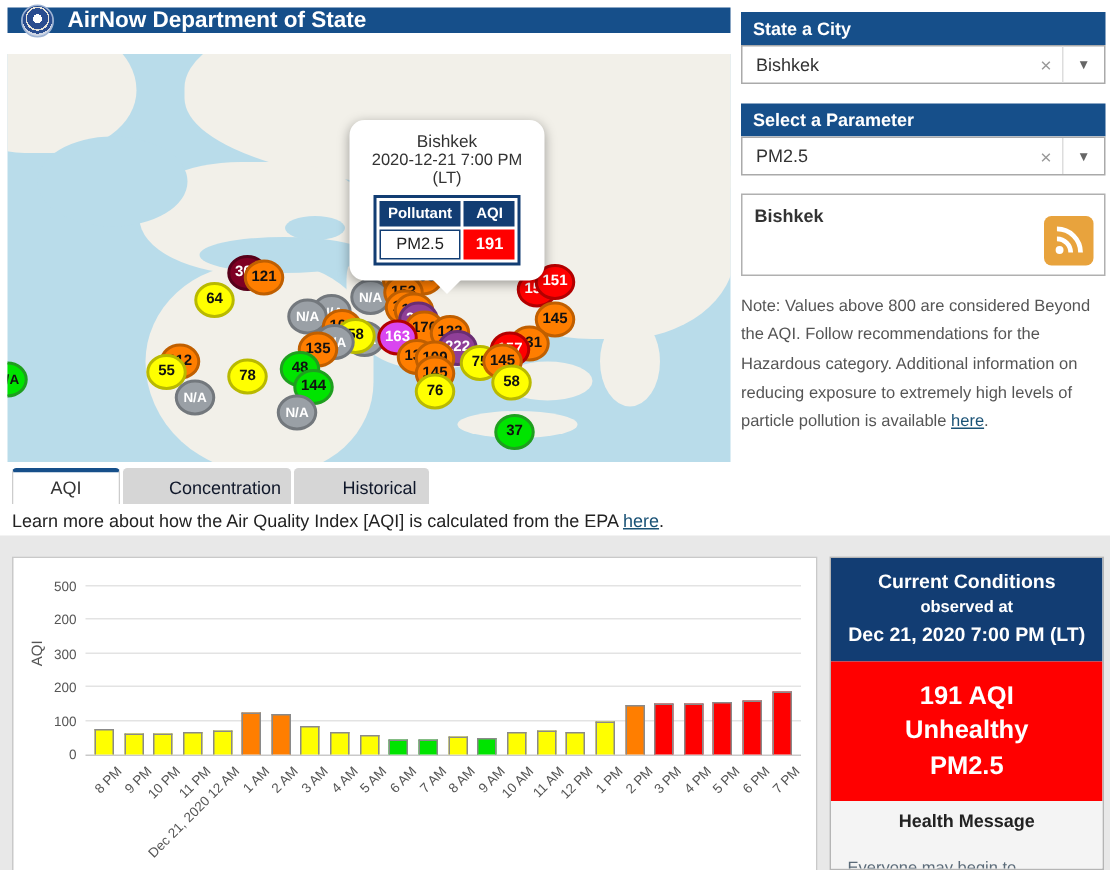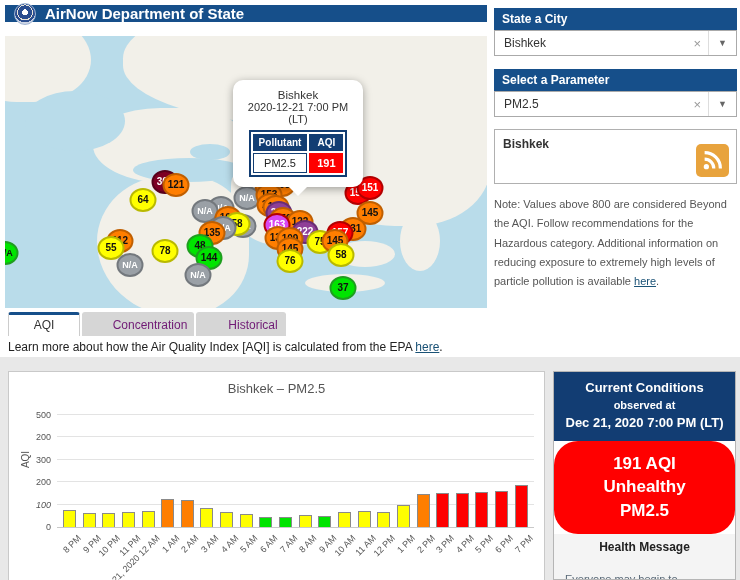--- a/index.html
+++ b/index.html
@@ -59,21 +59,21 @@
   .rss-icon { position:absolute; right:7px; bottom:6px; width:33px; height:33px;
     background:#e8a33d; border-radius:5px; display:flex; align-items:center;
     justify-content:center; cursor:pointer; }
   .note { margin-top:11px; font-size:11px; color:#555; line-height:1.75; }
   a.lnk { color:#1a5276; text-decoration:underline; cursor:pointer; }
 
   
   .tabs { position:absolute; left:8px; top:312px; display:flex; gap:2px; }
   .tab { height:24px; line-height:21px; text-align:center; font-size:12px;
     border-radius:3px 3px 0 0; cursor:pointer; }
-  .tab.inactive { background:#d6d6d6; color:#701a75; border-top:3px solid #d6d6d6;padding-left:24px; }
+  .tab.inactive { background:#d6d6d6; color:#0f172a; border-top:3px solid #d6d6d6;padding-left:24px; }
   .tab.active { background:#fff; color:#333; border:1px solid #ccc; border-bottom:none;
     border-top:3px solid #164f8a; }
   .learn { position:absolute; left:8px; top:340px; font-size:12px; color:#222; }
 
   
   .gray { position:absolute; left:0; top:357px; width:740px; height:223px; background:#e8e8e8; }
 
   .chart-panel { position:absolute; left:8px; top:14px; width:537px; height:212px;
     background:#fff; border:1px solid #c9c9c9; overflow:hidden; }
   .chart-title { text-align:center; margin-top:9px; font-size:13px; color:#555; }
@@ -93,21 +93,21 @@
     transform-origin:100% 0; font-size:9px; color:#555; white-space:nowrap; }
 
   
   .cond-panel { position:absolute; left:553px; top:14px; width:183px; height:209px;
     background:#fff; border:1px solid #b5b5b5; display:flex; flex-direction:column;
     overflow:hidden; }
   .cond-head { background:#123d73; color:#fff; text-align:center; padding:7px 4px 8px;
     font-weight:bold; font-size:13px; line-height:1.45; }
   .cond-head .small { font-size:11px; }
   .cond-aqi { background:#ff0000; color:#fff; text-align:center; font-weight:bold;
-    font-size:17px; line-height:1.4; padding:11px 4px;border-radius:24px; }
+    font-size:17px; line-height:1.4; padding:11px 4px; }
   .cond-health { flex:1; background:#f4f4f4; padding:6px 11px; }
   .cond-health .h-title { text-align:center; font-size:12px; font-weight:bold;
     color:#222; margin-bottom:16px; }
   .cond-health p { font-size:11px; color:#5a6a78; line-height:1.8; }
   .cond-footer { height:6px; background:#123d73; }
 </style>
 </head>
 <body>
 
 <div class="page">
@@ -156,21 +156,21 @@
         <div class="mk dot" style="left: 282px; top: 136px; background: rgb(255, 126, 0); border-color: rgb(192, 95, 0); color: rgb(17, 17, 17);"></div>
         <div class="mk" style="left: 263px; top: 150px; background: rgb(255, 126, 0); border-color: rgb(192, 95, 0); color: rgb(17, 17, 17);">107</div>
         <div class="mk" style="left: 277px; top: 149px; background: rgb(255, 126, 0); border-color: rgb(192, 95, 0); color: rgb(17, 17, 17);">103</div>
         <div class="mk" style="left: 264px; top: 159px; background: rgb(255, 126, 0); border-color: rgb(192, 95, 0); color: rgb(17, 17, 17);">153</div>
         <div class="mk" style="left: 265px; top: 169px; background: rgb(255, 126, 0); border-color: rgb(192, 95, 0); color: rgb(17, 17, 17);">121</div>
         <div class="mk" style="left: 271px; top: 171px; background: rgb(255, 126, 0); border-color: rgb(192, 95, 0); color: rgb(17, 17, 17);">150</div>
         <div class="mk" style="left: 274px; top: 177px; background: rgb(143, 63, 151); border-color: rgb(106, 45, 115); color: rgb(255, 255, 255);">205</div>
         <div class="mk" style="left: 278px; top: 183px; background: rgb(255, 126, 0); border-color: rgb(192, 95, 0); color: rgb(17, 17, 17);">176</div>
         <div class="mk" style="left: 295px; top: 186px; background: rgb(255, 126, 0); border-color: rgb(192, 95, 0); color: rgb(17, 17, 17);">122</div>
         <div class="mk" style="left: 300px; top: 196px; background: rgb(143, 63, 151); border-color: rgb(106, 45, 115); color: rgb(255, 255, 255);">222</div>
-        <div class="mk" style="left: 272px; top: 189px; background: #d946ef; border-color: rgb(179, 0, 0); color: rgb(255, 255, 255);">163</div>
+        <div class="mk" style="left: 260px; top: 189px; background: #d946ef; border-color: rgb(179, 0, 0); color: rgb(255, 255, 255);">163</div>
         <div class="mk" style="left: 273px; top: 202px; background: rgb(255, 126, 0); border-color: rgb(192, 95, 0); color: rgb(17, 17, 17);">136</div>
         <div class="mk" style="left: 285px; top: 203px; background: rgb(255, 126, 0); border-color: rgb(192, 95, 0); color: rgb(17, 17, 17);">109</div>
         <div class="mk" style="left: 285px; top: 213px; background: rgb(255, 126, 0); border-color: rgb(192, 95, 0); color: rgb(17, 17, 17);">145</div>
         <div class="mk" style="left: 285px; top: 225px; background: rgb(255, 255, 0); border-color: rgb(185, 185, 0); color: rgb(17, 17, 17);">76</div>
         <div class="mk" style="left: 315px; top: 206px; background: rgb(255, 255, 0); border-color: rgb(185, 185, 0); color: rgb(17, 17, 17);">75</div>
         <div class="mk" style="left: 333px; top: 137px; background: rgb(126, 0, 35); border-color: rgb(87, 0, 26); color: rgb(255, 255, 255);">349</div>
         <div class="mk" style="left: 353px; top: 157px; background: rgb(255, 0, 0); border-color: rgb(179, 0, 0); color: rgb(255, 255, 255);">155</div>
         <div class="mk" style="left: 365px; top: 152px; background: rgb(255, 0, 0); border-color: rgb(179, 0, 0); color: rgb(255, 255, 255);">151</div>
         <div class="mk" style="left: 365px; top: 177px; background: rgb(255, 126, 0); border-color: rgb(192, 95, 0); color: rgb(17, 17, 17);">145</div>
         <div class="mk" style="left: 348px; top: 193px; background: rgb(255, 126, 0); border-color: rgb(192, 95, 0); color: rgb(17, 17, 17);">131</div>
@@ -235,28 +235,27 @@
       <div class="tab active" style="width: 72px;">AQI</div>
       <div class="tab inactive" style="width: 112px;">Concentration</div>
       <div class="tab inactive" style="width: 90px;">Historical</div>
     </div>
 
   <p class="learn"><span>Learn more about how the Air Quality Index [AQI] is calculated from the EPA </span><a class="lnk">here</a><span>.</span></p>
 
   <div class="gray">
 
     <div class="chart-panel">
-      <div class="chart-title">Bishkek – PM2.5</div>
       <div class="chart-wrap">
         <span class="ylab">AQI</span>
         <div class="plot">
           <div id="grid">
               <div class="gtick" style="bottom: -5px;">0</div>
               <div class="gline" style="bottom: 22.4px;"></div>
-              <div class="gtick" style="bottom: 17.4px; font-style: italic;">100</div>
+              <div class="gtick" style="bottom: 17.4px;">100</div>
               <div class="gline" style="bottom: 44.8px;"></div>
               <div class="gtick" style="bottom: 39.8px;">200</div>
               <div class="gline" style="bottom: 67.2px;"></div>
               <div class="gtick" style="bottom: 62.2px;">300</div>
               <div class="gline" style="bottom: 89.6px;"></div>
               <div class="gtick" style="bottom: 84.6px;">200</div>
               <div class="gline" style="bottom: 112px;"></div>
               <div class="gtick" style="bottom: 107px;">500</div>
             </div>
           <div class="bars" id="bars">

